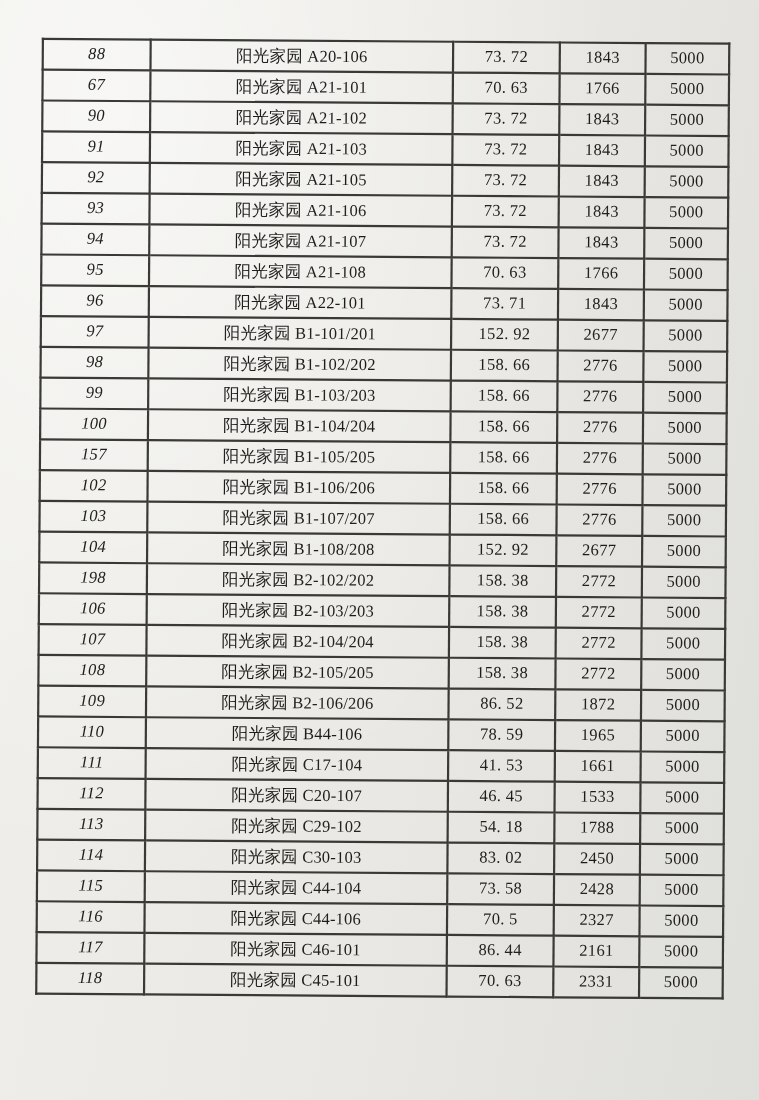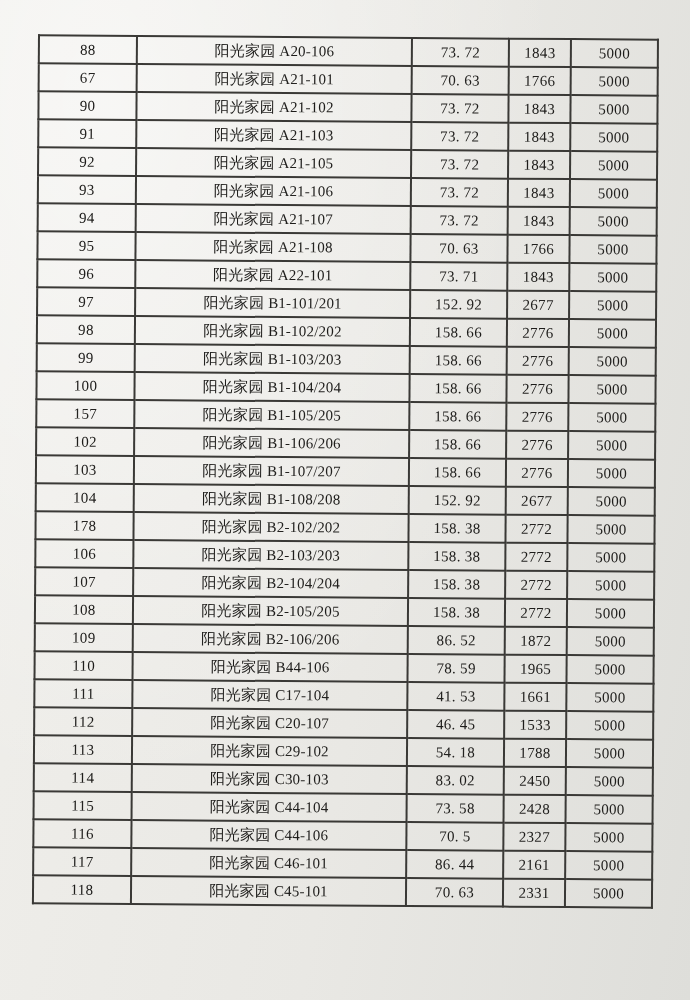--- a/index.html
+++ b/index.html
@@ -40,25 +40,25 @@
     height: 28px; 
     text-align: center;
     vertical-align: middle;
     color: #1d1c1a;
     font-size: 15px;
     letter-spacing: 0.3px;
     white-space: nowrap;
     overflow: hidden;
   }
 
-  td.col-index   { width: 98px;  font-size: 14.5px; }
+  td.col-index   { width: 98px;  font-size: 14.5px; font-style: italic; }
   td.col-name    { width: 275px; font-size: 14.5px; }
   td.col-area    { width: 97px;  }
-  td.col-price   { width: 62px;  }
-  td.col-deposit { width: 87px; }
+  td.col-price   { width: 78px;  }
+  td.col-deposit { width: 76px; }
 
   
   table.unit-table tr:nth-child(2n) td { color: #232220; }
   table.unit-table td.col-name { letter-spacing: 0.2px; }
 </style>
 </head>
 <body>
 
 <div class="scan-page">
   <table class="unit-table">
@@ -193,21 +193,21 @@
 
   <tr>
     <td class="col-index">104</td>
     <td class="col-name">阳光家园 B1-108/208</td>
     <td class="col-area">152. 92</td>
     <td class="col-price">2677</td>
     <td class="col-deposit">5000</td>
   </tr>
 
   <tr>
-    <td class="col-index">178</td>
+    <td class="col-index">198</td>
     <td class="col-name">阳光家园 B2-102/202</td>
     <td class="col-area">158. 38</td>
     <td class="col-price">2772</td>
     <td class="col-deposit">5000</td>
   </tr>
 
   <tr>
     <td class="col-index">106</td>
     <td class="col-name">阳光家园 B2-103/203</td>
     <td class="col-area">158. 38</td>

